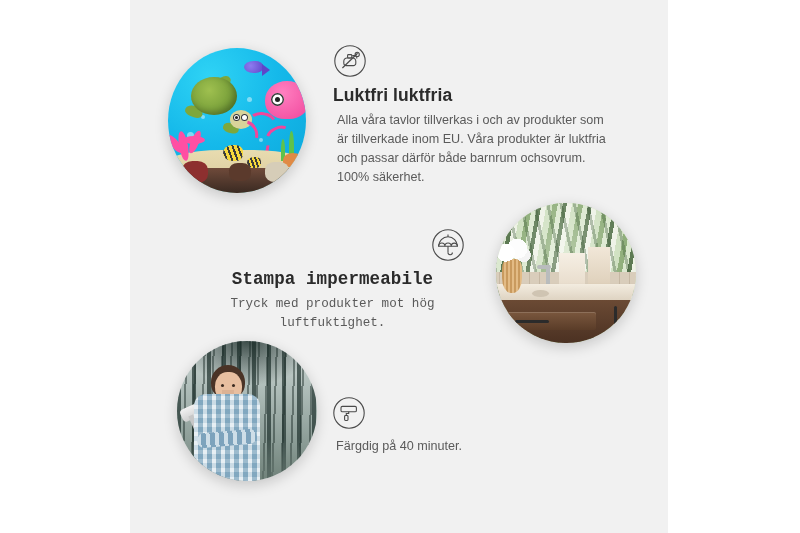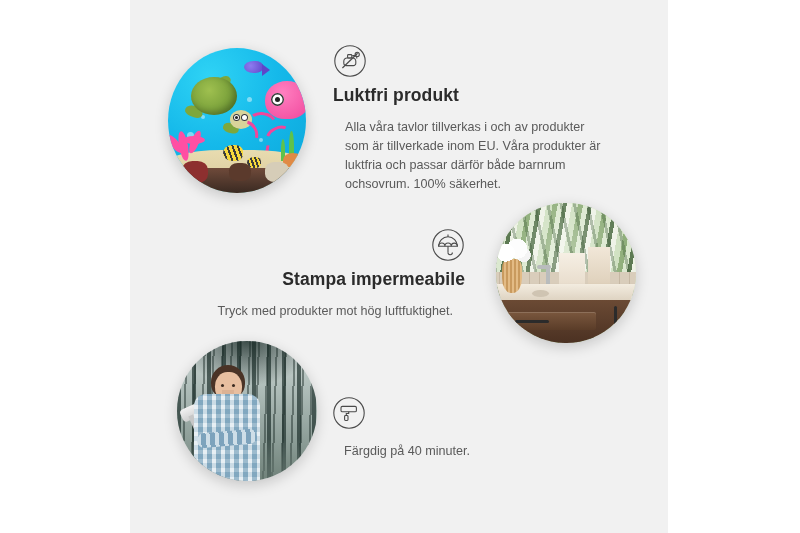--- a/index.html
+++ b/index.html
@@ -37,29 +37,29 @@
     font-size:17.5px;
     font-weight:bold;
     letter-spacing:.1px;
     margin:0 0 5px 0;
     line-height:1.2;
   }
   .feature .body{
     color:#5a5a5a;
     font-size:12.6px;
     line-height:1.52;
-    margin:12px;
+    margin:4px;
   }
   .icon-wrap{
     display:block;
     width:34px;height:34px;
     margin-bottom:7px;
   }
   .align-right .icon-wrap{margin-left:auto;}
-  .align-right{text-align:right;}
+  .align-right{text-align:center;font-family:Liberation Mono, monospace;}
   .align-left{text-align:left;}
 
   
   #photo-sea{left:168px;top:48px;width:138px;height:145px;}
   .sea-water{
     position:absolute;inset:0;
     background:
       radial-gradient(circle at 30% 20%, #2fd3f5 0%, #15b9ea 45%, #0aa3d8 100%);
   }
   .sea-sand{
@@ -330,21 +330,21 @@
     <span class="icon-wrap">
       <svg width="34" height="34" viewBox="0 0 34 34">
         <circle cx="17" cy="17" r="15.2" fill="none" stroke="#4a4a4a" stroke-width="1.1"></circle>
         <path d="M13.2 21.6 h7.2 a2.4 2.4 0 0 0 2.4-2.4 v-2.0 a3.2 3.2 0 0 0-3.2-3.2 h-5.6 a3.2 3.2 0 0 0-3.2 3.2 v2.0 a2.4 2.4 0 0 0 2.4 2.4 z" fill="none" stroke="#4a4a4a" stroke-width="1.1"></path>
         <rect x="14.6" y="10.6" width="4.2" height="3.4" rx="0.8" fill="none" stroke="#4a4a4a" stroke-width="1.1"></rect>
         <path d="M19.2 11.6 h2.6 a2 2 0 0 1 2 2 v1.0" fill="none" stroke="#4a4a4a" stroke-width="1.1"></path>
         <circle cx="24.2" cy="10.4" r="2.1" fill="none" stroke="#4a4a4a" stroke-width="1.1"></circle>
         <line x1="9.4" y1="24.0" x2="24.6" y2="9.2" stroke="#4a4a4a" stroke-width="1.2"></line>
       </svg>
     </span>
-    <p class="title">Luktfri produkt</p>
+    <p class="title">Luktfri luktfria</p>
     <p class="body">Alla våra tavlor tillverkas i och av produkter som är tillverkade inom EU. Våra produkter är luktfria och passar därför både barnrum ochsovrum. 100% säkerhet.</p>
   </div>
 
   <div class="photo" id="photo-bath">
     <div class="inner">
       <div class="bath-wall"></div>
       <div class="bath-tile"></div>
       <div class="faucet"></div>
       <div class="soapbar"></div>
       <div class="soapbar2"></div>

